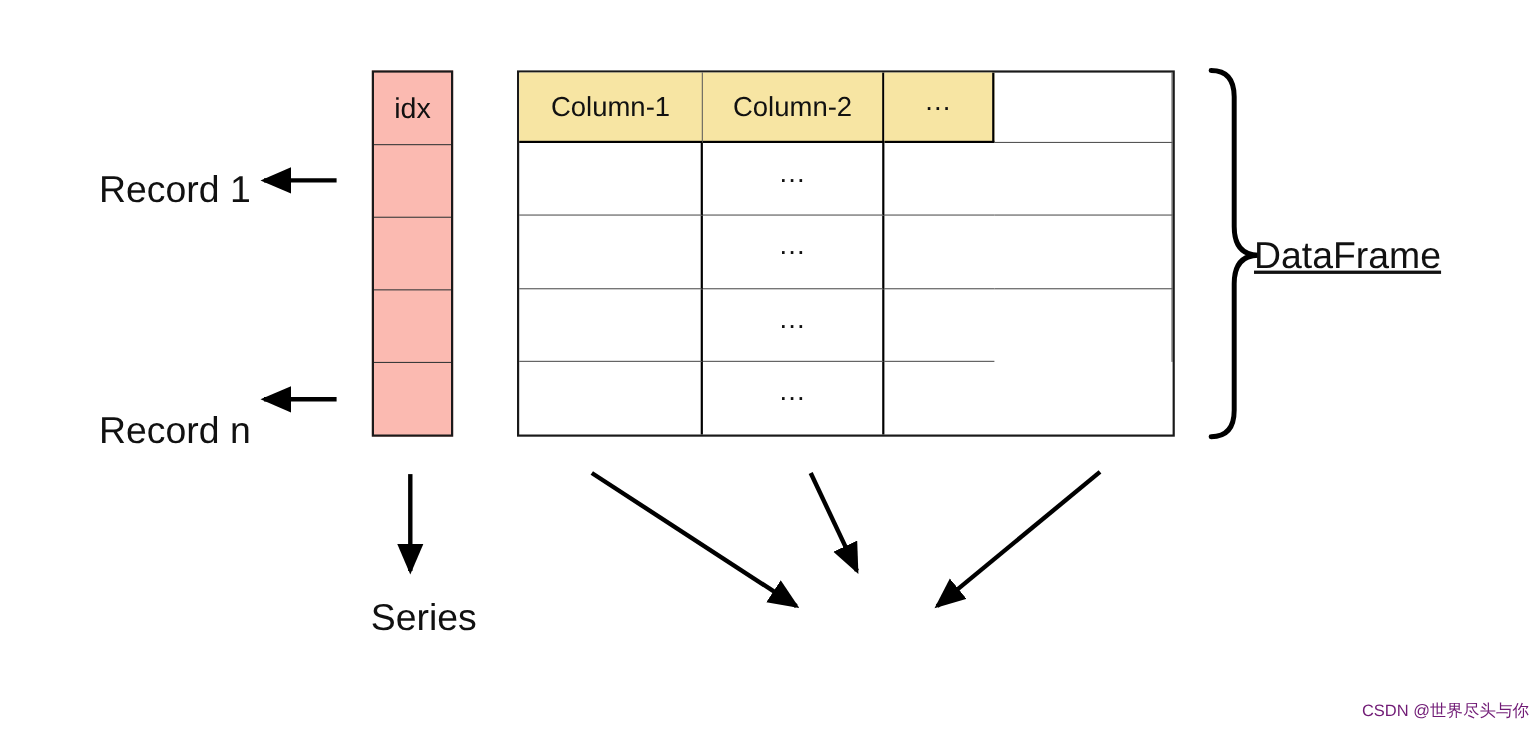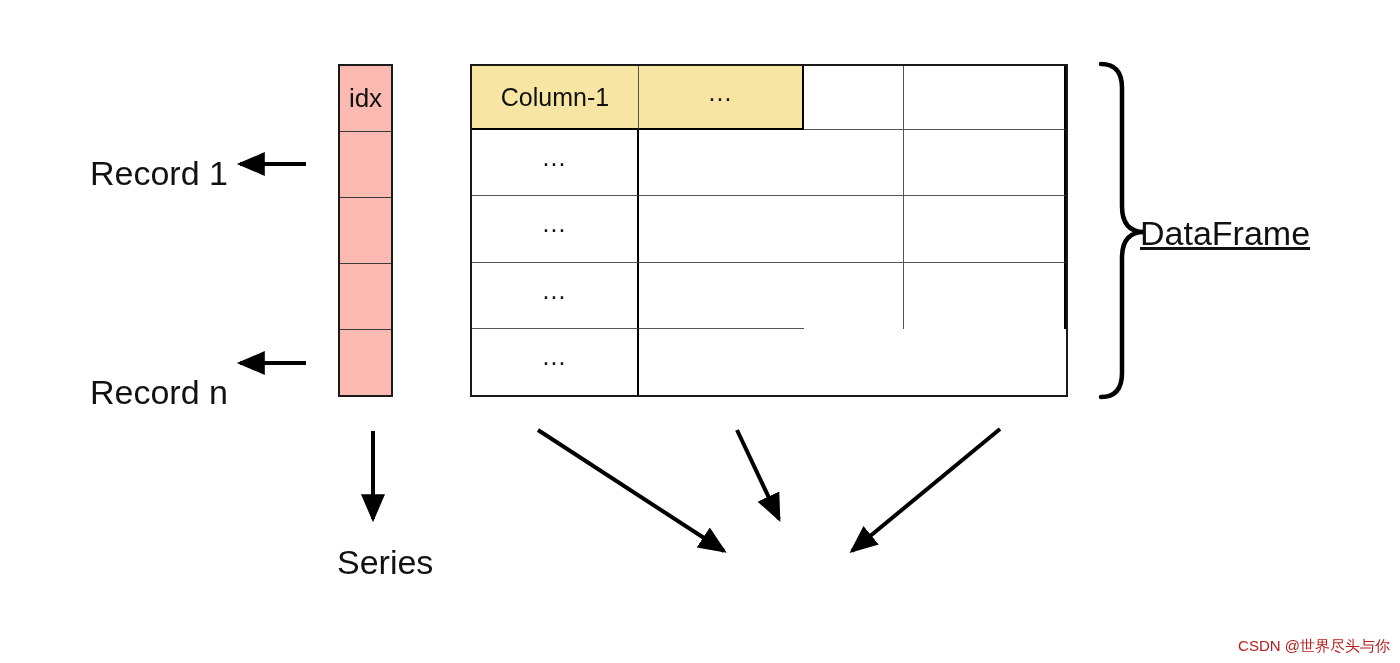--- a/index.html
+++ b/index.html
@@ -3,21 +3,21 @@
 <meta charset="utf-8">
 <style>
   html,body{margin:0;padding:0;background:#ffffff;}
   .canvas{
     position:relative;width:1400px;height:663px;background:#ffffff;
     overflow:hidden;font-family:"Liberation Sans",sans-serif;color:#111;
   }
 
   
   .idx-table{
-    position:absolute;left:338px;top:64px;width:55px;height:333px;
+    position:absolute;left:338px;top:64px;width:74px;height:333px;
     border:2px solid #1a1a1a;box-sizing:border-box;background:#FBBAB1;
     display:flex;flex-direction:column;
   }
   .idx-cell{
     flex:1;border-bottom:1px solid #3a3a3a;
     display:flex;align-items:center;justify-content:center;font-size:26px;
   }
   .idx-cell:last-child{border-bottom:none;}
 
   
@@ -45,39 +45,40 @@
   .record1{left:90px;top:154px;}
   .recordn{left:90px;top:353px;margin-top:20px;}
   .dataframe{left:1140px;top:214px;text-decoration:underline;}
   .index{left:337px;top:543px;width:76px;text-align:center;}
   .series-box{
     position:absolute;left:737px;top:530px;width:100px;height:66px;
     border:3px solid #000;box-sizing:border-box;background:#fff;
     display:flex;align-items:center;justify-content:center;font-size:30px;
   }
   .watermark{
-    position:absolute;right:10px;top:637px;font-size:15px;color:#b91c1c;
+    position:absolute;right:10px;top:637px;font-size:15px;color:#701a75;
     white-space:nowrap;
   }
 </style>
 </head>
 <body>
 
 <div class="canvas">
 
   <div class="idx-table">
     <div class="idx-cell">idx</div>
     <div class="idx-cell"></div>
     <div class="idx-cell"></div>
     <div class="idx-cell"></div>
     <div class="idx-cell"></div>
   </div>
 
   <div class="main-table">
     <div class="mcell h c1">Column-1</div>
+    <div class="mcell h c2">Column-2</div>
     <div class="mcell h c3 dots">...</div>
 
     <div class="mcell d c1"></div>
     <div class="mcell d c2"></div>
     <div class="mcell d c3 dots">...</div>
     <div class="mcell d"></div>
 
     <div class="mcell d c1"></div>
     <div class="mcell d c2"></div>
     <div class="mcell d c3 dots">...</div>

